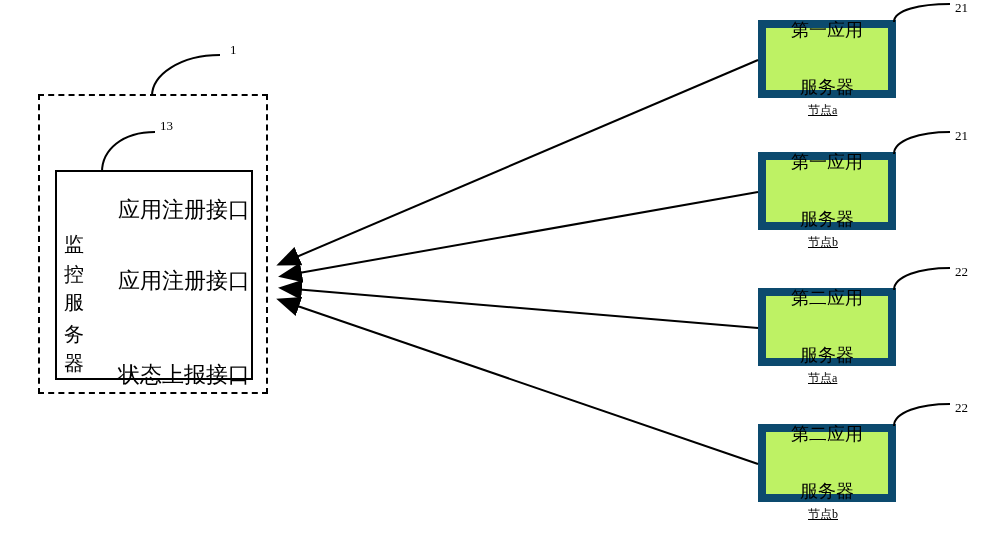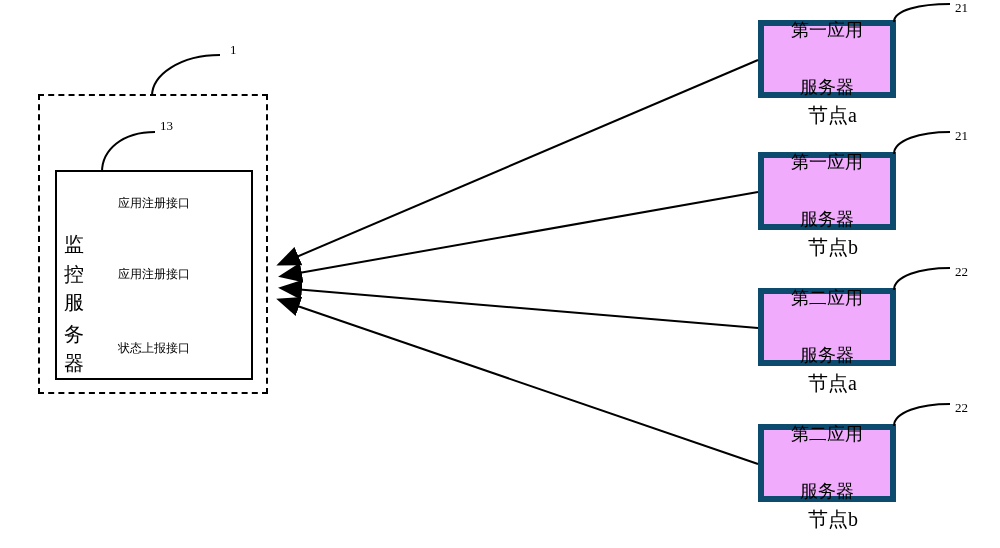--- a/index.html
+++ b/index.html
@@ -6,22 +6,22 @@
     body {
       width: 1000px;
       height: 548px;
       background: #fff;
       font-family: "SimSun", "宋体", serif;
       position: relative;
       font-size: 18px;
     }
     .box {
       position: absolute;
-      border: 6px solid #0c4a6e;
-      background: #f0abfc;
+      border: 8px solid #0c4a6e;
+      background: #bef264;
       display: flex;
       align-items: center;
       justify-content: center;
       text-align: center;
       gap: 32px;
     }
     .dashed-container {
       position: absolute;
       border: 2px dashed #000;
       background: #fff;
@@ -35,26 +35,27 @@
       position: absolute;
       writing-mode: vertical-rl;
       text-orientation: upright;
       display: flex;
       align-items: center;
       justify-content: center;
       letter-spacing: 4px;
     }
     .interface-label {
       position: absolute;
-      font-size: 12px;
+      font-size: 22px;
       text-align: center;
     }
     .node-label {
       position: absolute;
-      font-size: 20px;
+      font-size: 12px;
+      text-decoration: underline;
     }
     .callout-label {
       position: absolute;
       font-size: 13px;
     }
     .callout-line {
       position: absolute;
       pointer-events: none;
     }
     .arrows {
@@ -86,21 +87,21 @@
 <div class="vertical-label" style="left:60px; top:195px; width:30px; height:170px; font-size:20px;">
   <span>监
 控
 服
 务
 器</span>
 </div>
 
 <span class="interface-label" style="left:118px; top:195px;">应用注册接口</span>
 <span class="interface-label" style="left:118px; top:266px;">应用注册接口</span>
-<span class="interface-label" style="left:118px; top:340px;">状态上报接口</span>
+<span class="interface-label" style="left:118px; top:360px;">状态上报接口</span>
 
 <div class="box" style="left:758px; top:20px; width:138px; height:78px; flex-direction:column; line-height:1.4;">
   <span>第一应用</span>
   <span>服务器</span>
 </div>
 <span class="node-label" style="left:808px; top:102px;">节点a</span>
 <svg class="callout-line" style="left:890px; top:0px; width:80px; height:28px;">
   <path d="M 4 22 C 4 10, 30 4, 60 4" stroke="#000" stroke-width="2" fill="none"></path>
 </svg>
 <span class="callout-label" style="left:955px; top:0px;">21</span>

